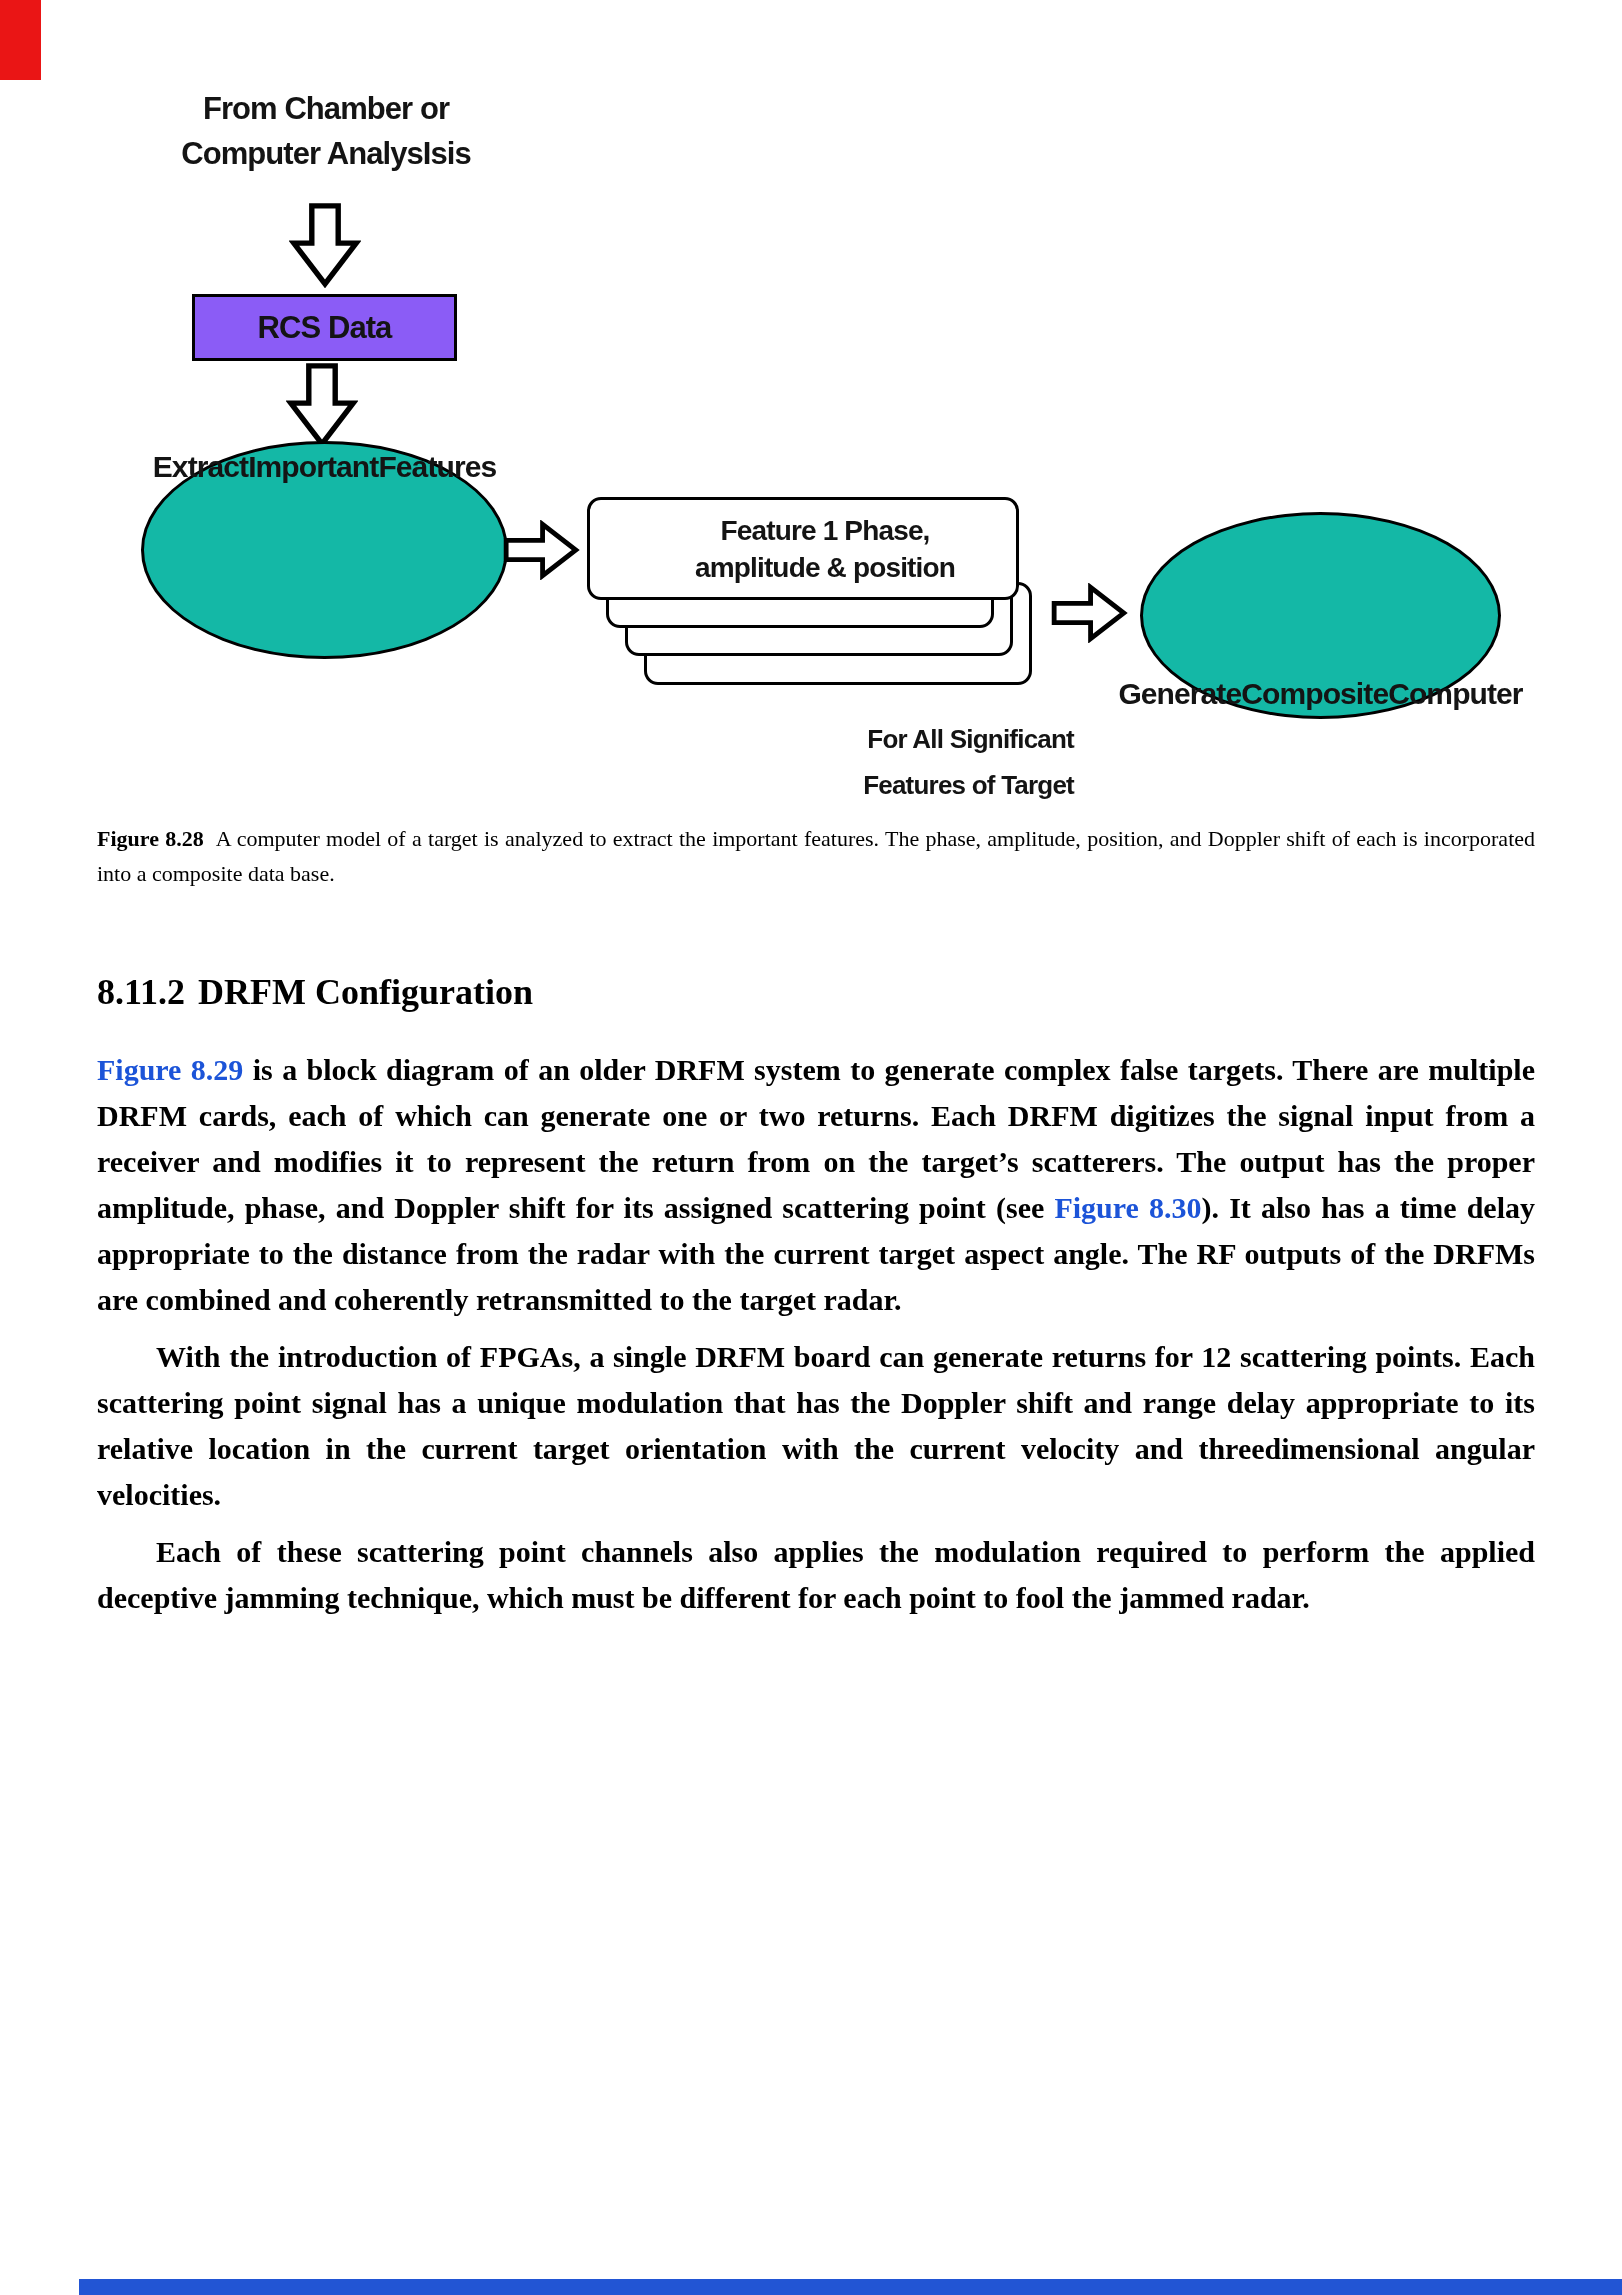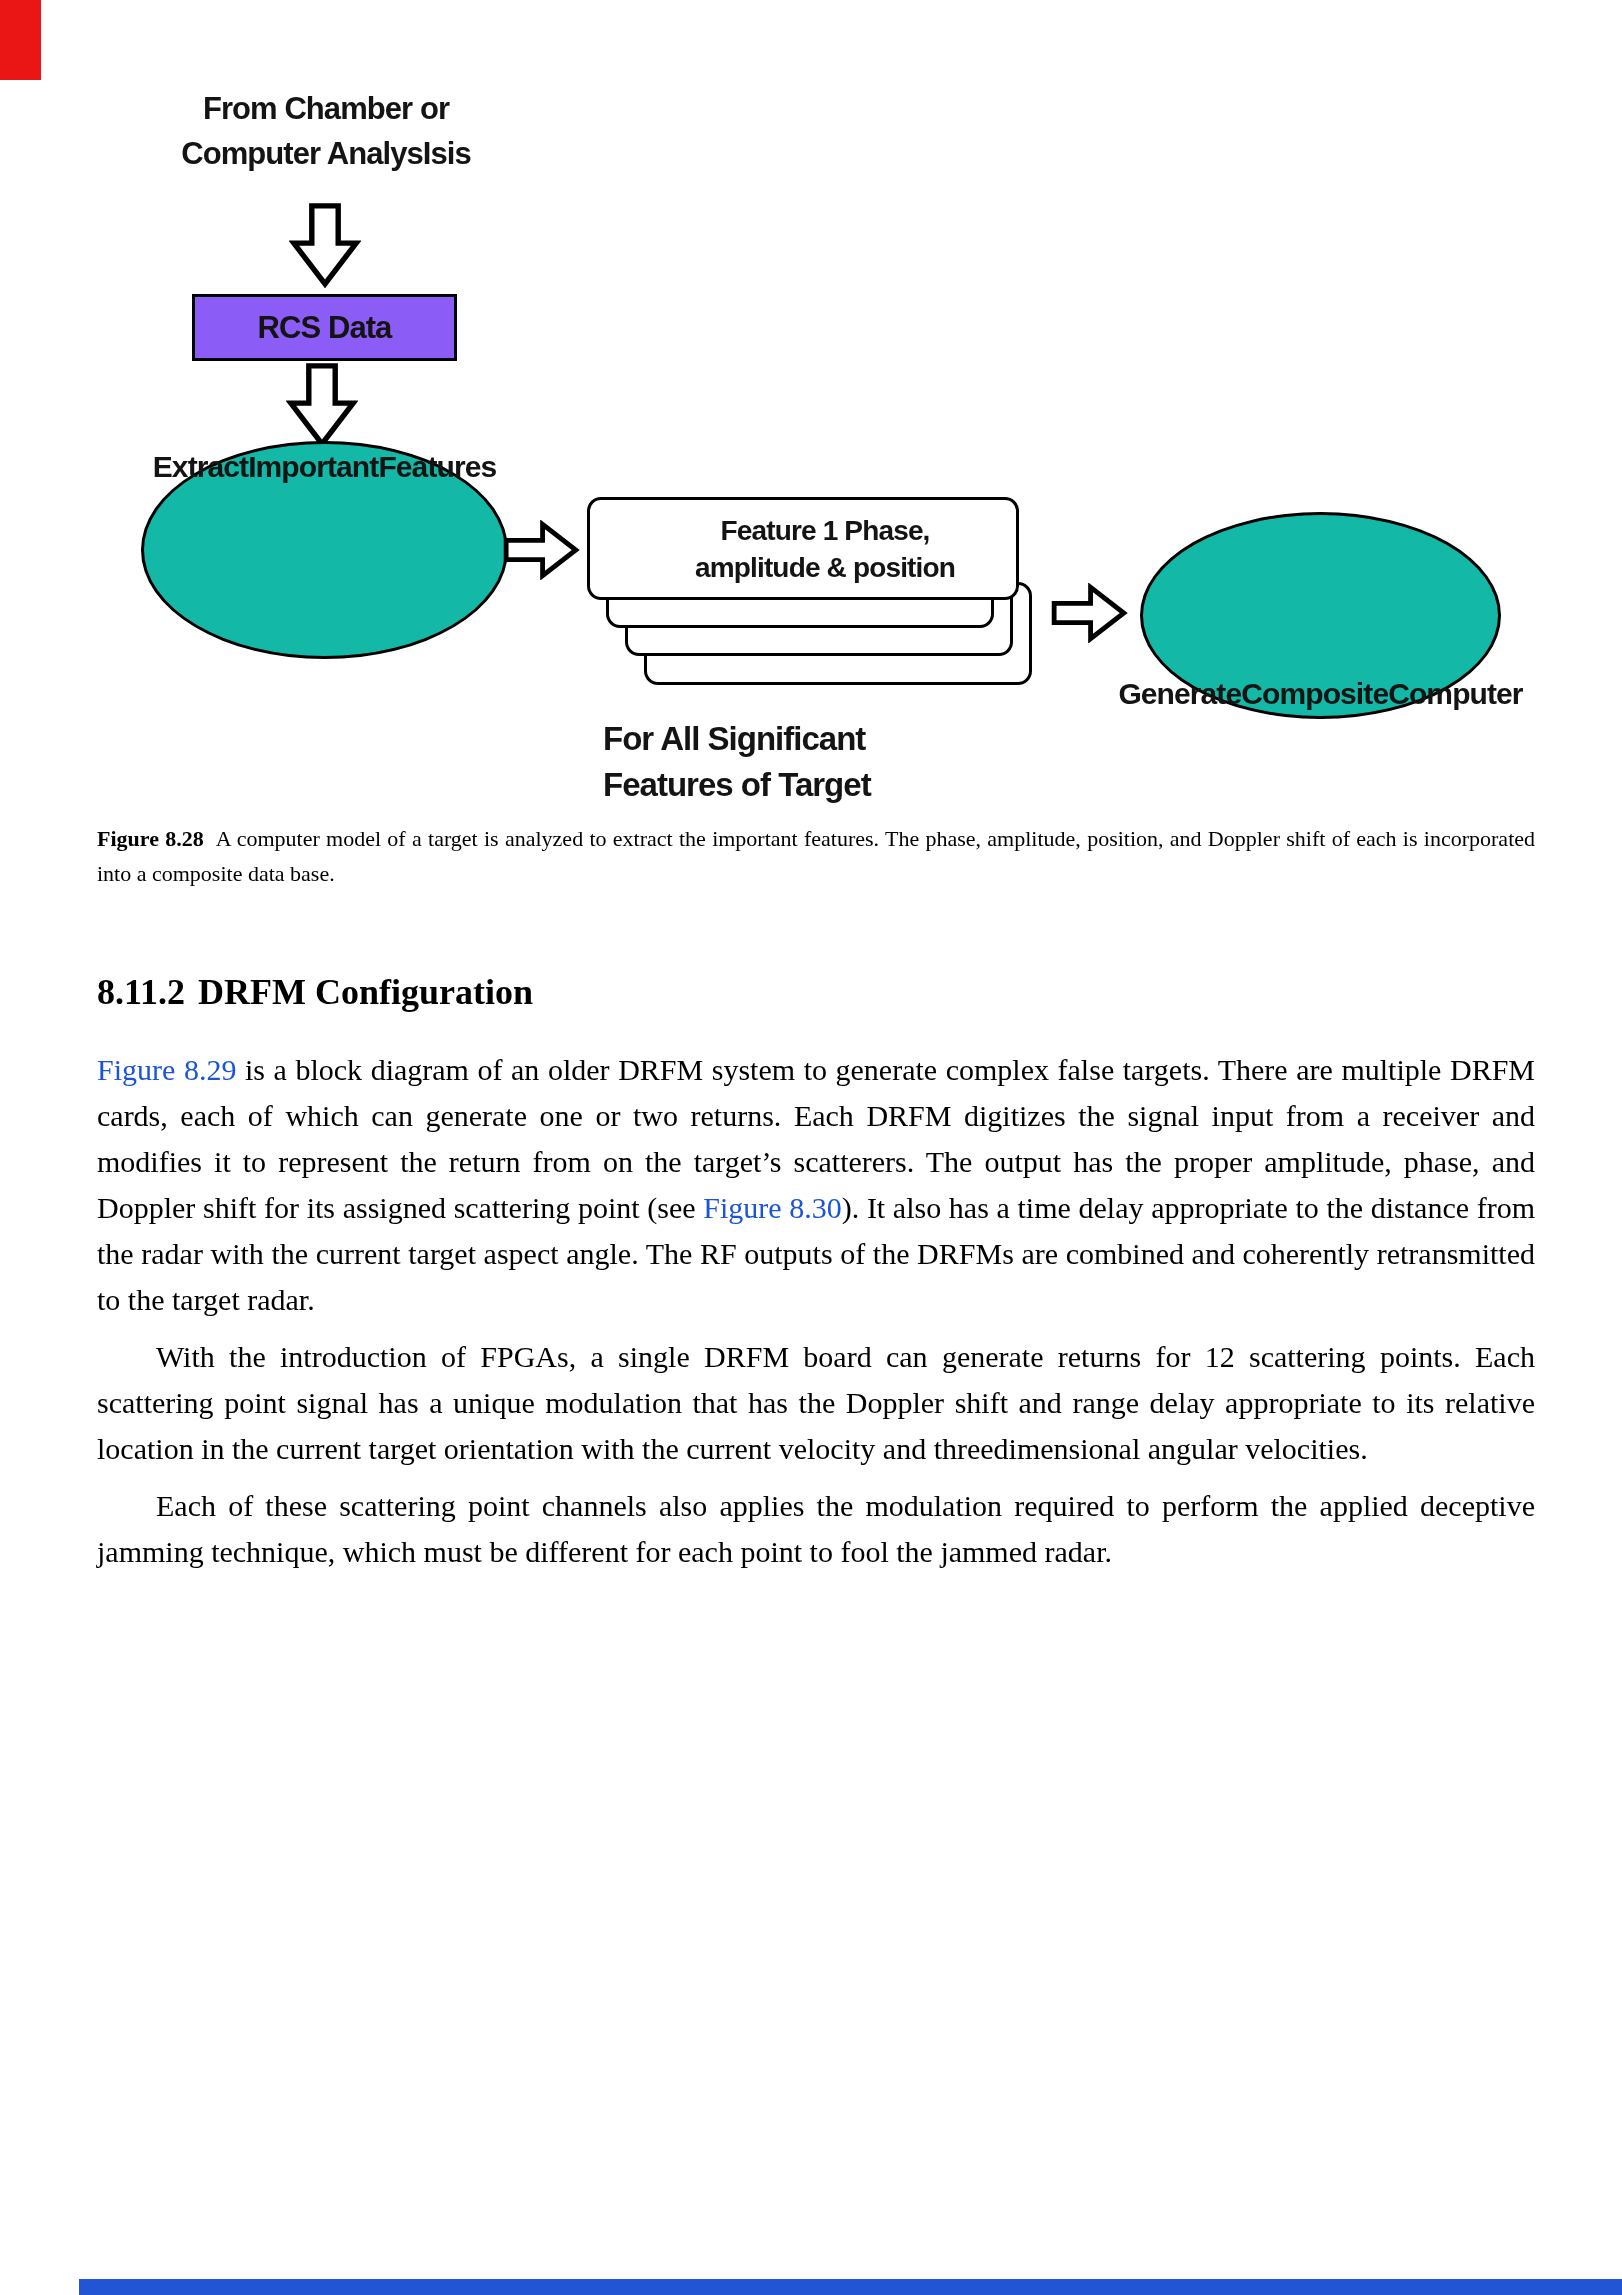--- a/index.html
+++ b/index.html
@@ -40,29 +40,29 @@
   .extract-ellipse{left:141px;top:441px;width:361px;height:212px;}
   .generate-ellipse{left:1140px;top:512px;width:355px;height:201px;align-items:flex-end;}
   .card{
     position:absolute;width:382px;height:97px;background:#fff;
     border:3.9px solid #000;border-radius:14px;
   }
   .card-front{
     display:flex;flex-direction:column;justify-content:center;
     text-align:center;font-size:28px;line-height:37px;padding-left:44px;
   }
-  .stack-label{position:absolute;left:603px;top:716px;width:471px;text-align:left;font-size:33px;line-height:46px;}
+  .stack-label{position:absolute;left:603px;top:716px;width:471px;text-align:right;font-size:26px;line-height:46px;}
 
   
   .text-col{position:absolute;left:97px;top:821px;width:1438px;}
   .caption{font-size:22px;line-height:35px;text-align:justify;margin:0;}
   .caption-label{font-weight:bold;margin-right:12px;}
   .section-heading{margin:79px 0 33px 0;font-size:36px;font-weight:bold;line-height:44px;}
   .h-num{margin-right:13px;}
-  .body-para{font-size:30px;line-height:46px;text-align:justify;margin:0 0 11px 0;}
+  .body-para{font-size:30px;line-height:46px;text-align:justify;margin:0 0 11px 0;font-weight:bold;}
   .body-para.indent{text-indent:59px;}
   .link{color:var(--link,#1c54d8);text-decoration:none;cursor:pointer;}
 </style>
 </head>
 <body>
 
 <div class="page">
 
   <div class="top-mark"></div>
 

